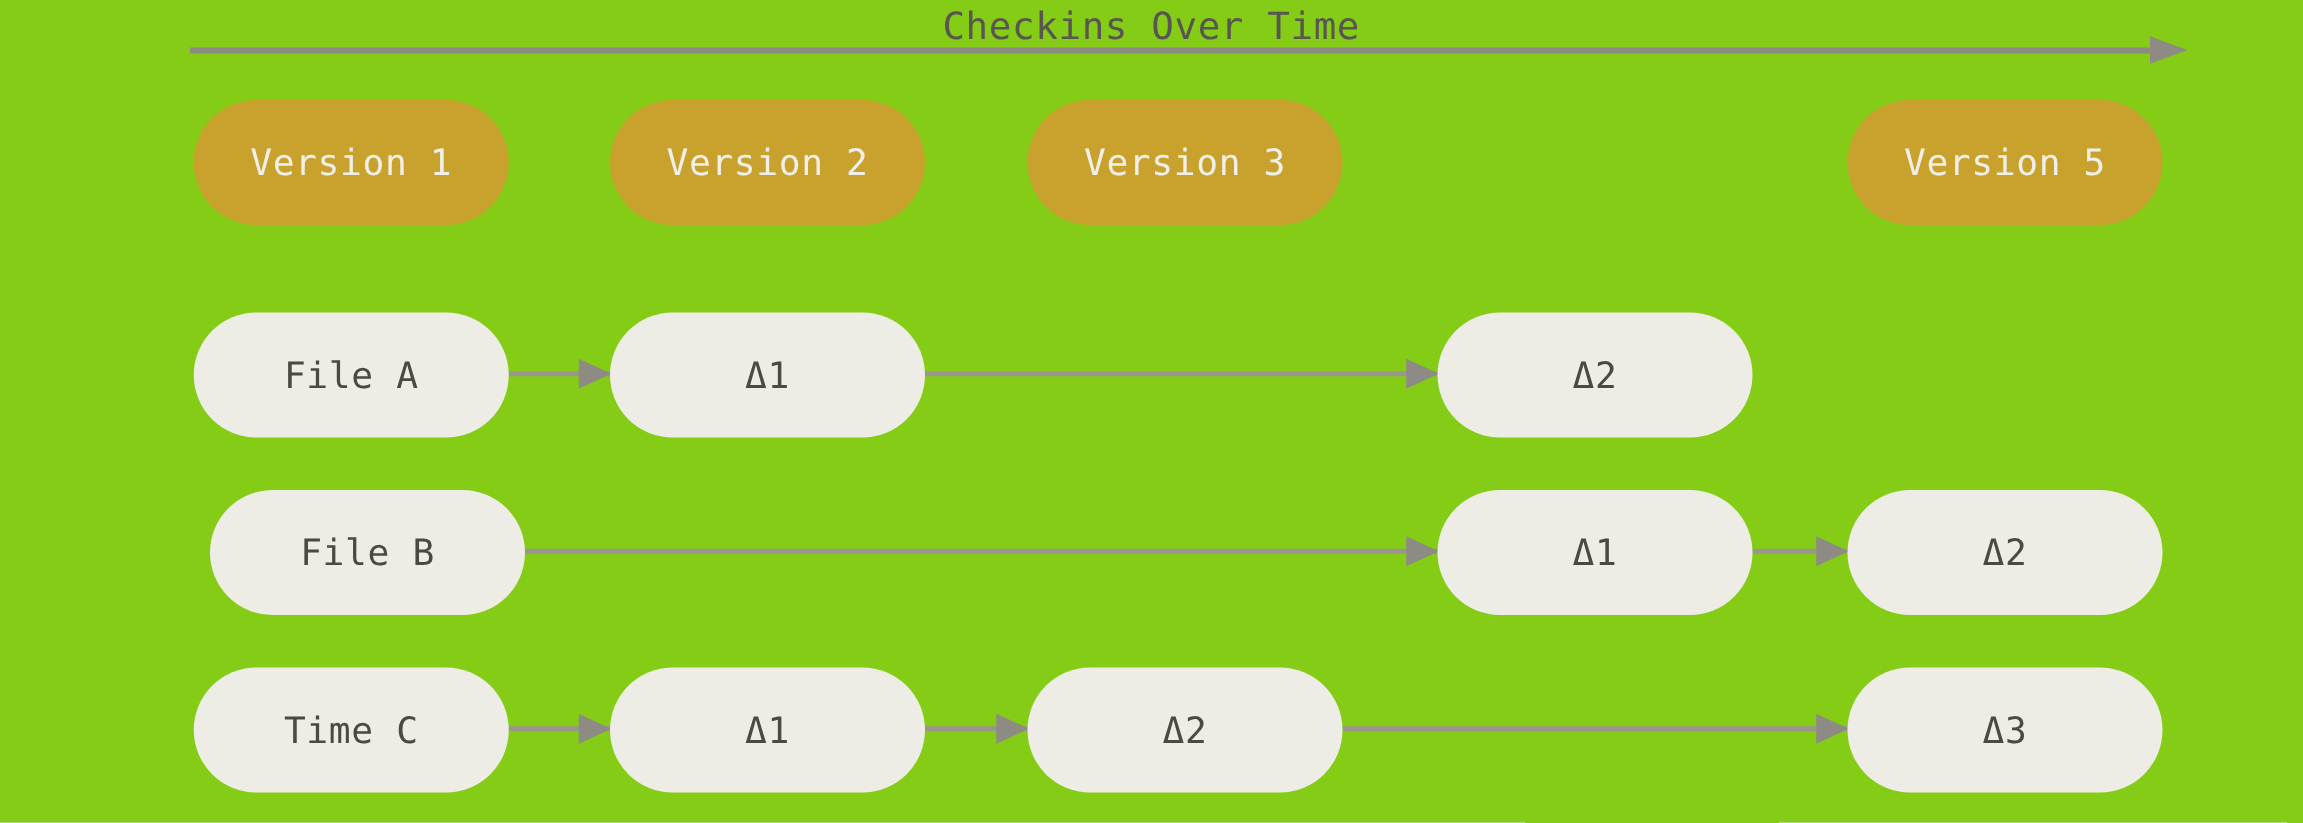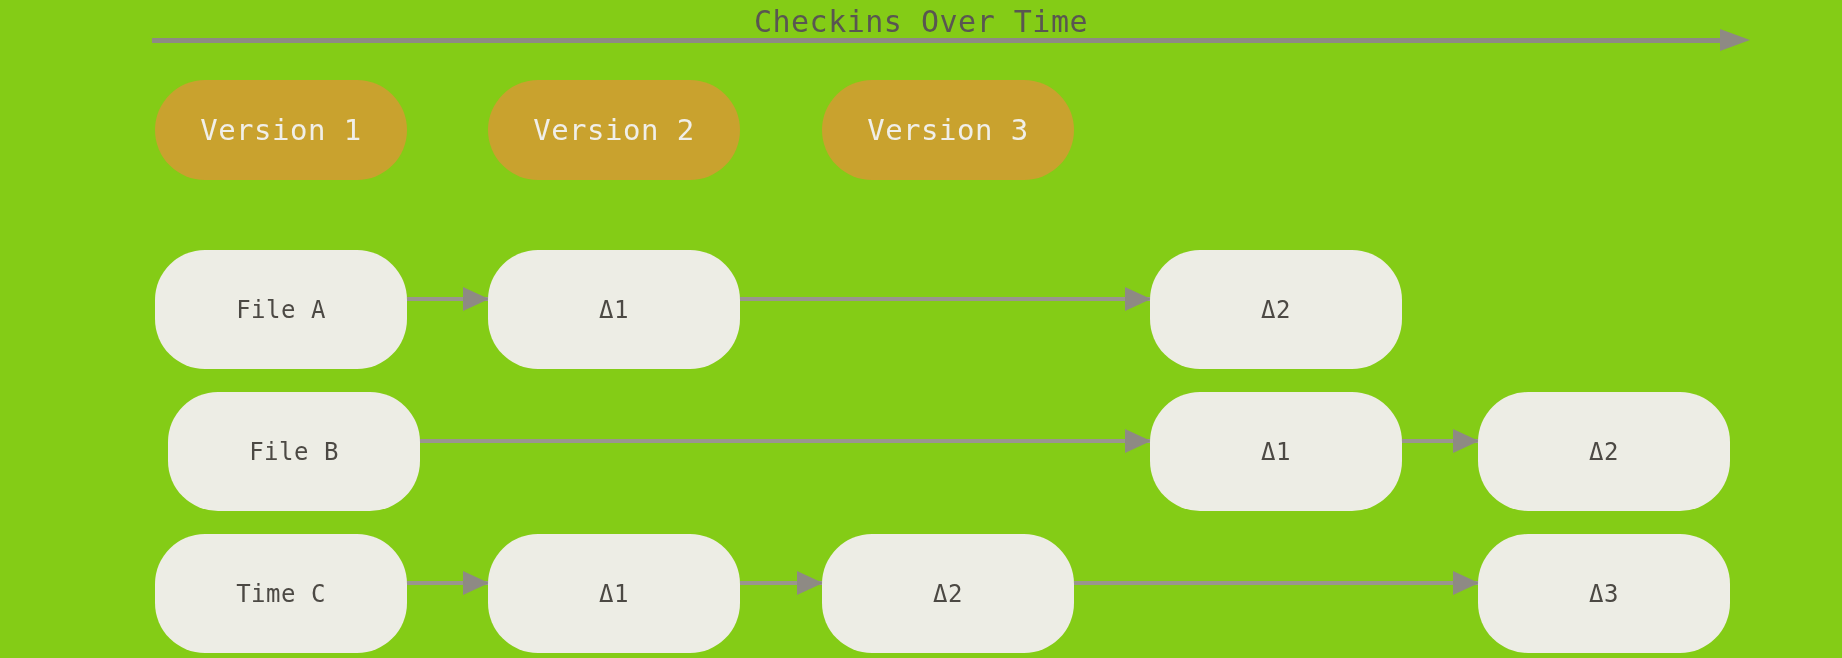--- a/index.html
+++ b/index.html
@@ -84,25 +84,25 @@
   
   .file-row {
     position: absolute;
     left: 0;
     width: 1842px;
     height: 100px;
   }
   .node-box {
     position: absolute;
     top: 0;
-    height: 119px;
+    height: 100px;
     border-radius: 50px;
     background: #edede5;
     color: #4c4944;
-    font-size: 24px;
+    font-size: 29px;
     letter-spacing: 0.5px;
     display: flex;
     align-items: center;
     justify-content: center;
     white-space: nowrap;
   }
   .connector {
     position: absolute;
     top: 47px;
     height: 4px;
@@ -141,20 +141,23 @@
   <div class="version-row">
       <div class="version-pill" style="left: 155px; width: 252px; align-items: center;">
         <span>Version 1</span>
       </div>
       <div class="version-pill" style="left: 488px; width: 252px;">
         <span>Version 2</span>
       </div>
       <div class="version-pill" style="left: 822px; width: 252px;">
         <span>Version 3</span>
       </div>
+      <div class="version-pill" style="left: 1478px; width: 252px;">
+        <span>Version 5</span>
+      </div>
     </div>
 
 <div class="file-row" style="top: 250px;">
       <div class="connector" style="left: 407px; width: 81px;">
         <div class="line"></div>
         <div class="arrow"></div>
       </div>
       <div class="connector" style="left: 740px; width: 410px;">
         <div class="line"></div>
         <div class="arrow"></div>

